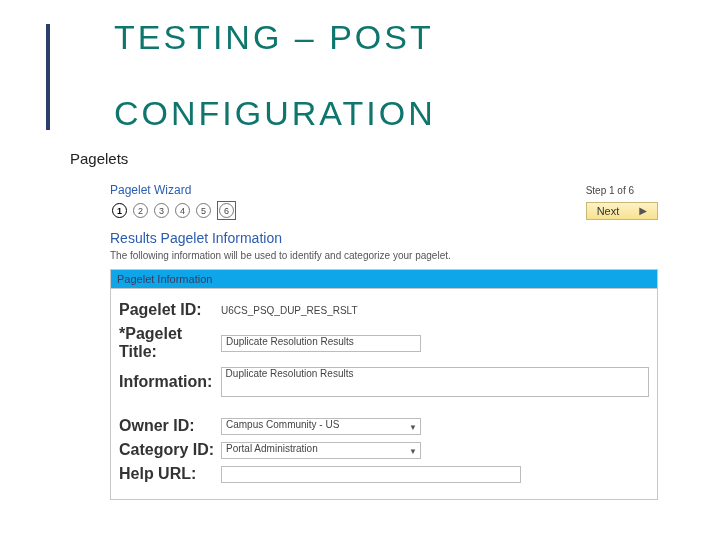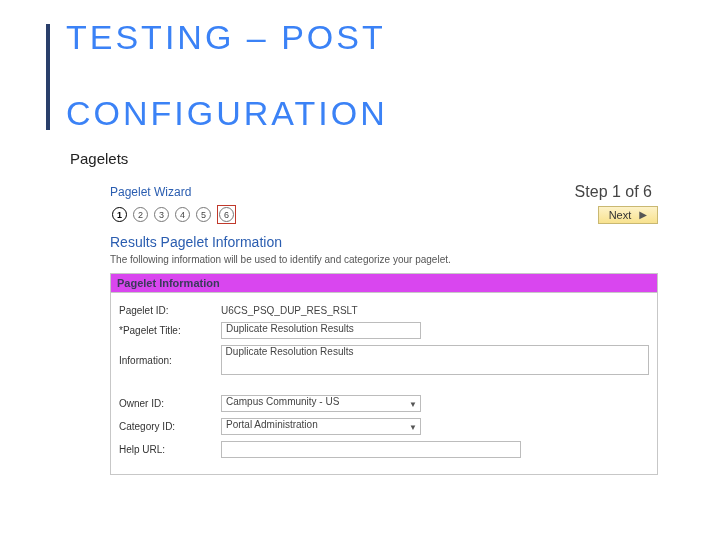--- a/index.html
+++ b/index.html
@@ -21,23 +21,24 @@
     left: 0;
     top: 6px;
     width: 4px;
     height: 106px;
     background: #2a3f6b;
   }
   .title {
     font-size: 34px;
     font-weight: 400;
     letter-spacing: 3px;
-    color: #3b82f6;
+    color: #0f766e;
     line-height: 1.12;
     font-family: "Arial Narrow", Arial, sans-serif;
+    margin-left: 48px;
   }
   .subhead {
     margin: 18px 0 0 24px;
     font-size: 15px;
     color: #222;
   }
   .shot {
     margin: 14px 0 0 64px;
     width: 548px;
     border: 0;
@@ -51,22 +52,22 @@
     align-items: center;
     padding: 2px 0 0 0;
     text-align: center;
   }
   .wiz-title {
     color: #2a5db0;
     font-size: 12px;
   }
   .step-of {
     color: #444;
-    font-size: 16px;
-    margin-right: 6px;
+    font-size: 10px;
+    margin-right: 24px;
   }
   .row2 {
     display: flex;
     justify-content: space-between;
     align-items: center;
     margin-top: 4px;
   }
   .steps {
     display: flex;
     gap: 6px;
@@ -93,59 +94,59 @@
     display: inline-flex;
   }
   .next-btn {
     background: linear-gradient(#fdf2c8,#f8e28f);
     border: 1px solid #c9b872;
     padding: 2px 10px;
     font-size: 11px;
     color: #333;
     display: inline-flex;
     align-items: center;
-    gap: 8px;
+    gap: 20px;
   }
   .next-btn .chev {
     font-size: 10px;
     color: #555;
   }
   .section-title {
     color: #2a5db0;
     font-size: 14px;
     margin: 10px 0 4px 0;
   }
   .desc-line {
     color: #555;
     font-size: 10px;
     margin-bottom: 8px;
   }
   .panel {
     border: 1px solid #c7c7c7;
   }
   .panel-hd {
-    background: #d946ef;
+    background: #0ea5e9;
     border-bottom: 1px solid #c7c7c7;
     padding: 3px 6px;
     font-size: 11px;
-    font-weight: bold;
+    font-weight: normal;
     color: #3a3a5a;
   }
   .panel-body {
     padding: 6px 8px 10px 8px;
   }
   .frow {
     display: flex;
     align-items: center;
     margin: 6px 0;
   }
   .flabel {
     width: 102px;
-    font-size: 10px;
-    font-weight: normal;
+    font-size: 16px;
+    font-weight: bold;
     color: #333;
     text-align: left;
   }
   .fval {
     font-size: 10px;
     color: #444;
   }
   .finput {
     border: 1px solid #bcbcbc;
     height: 17px;

